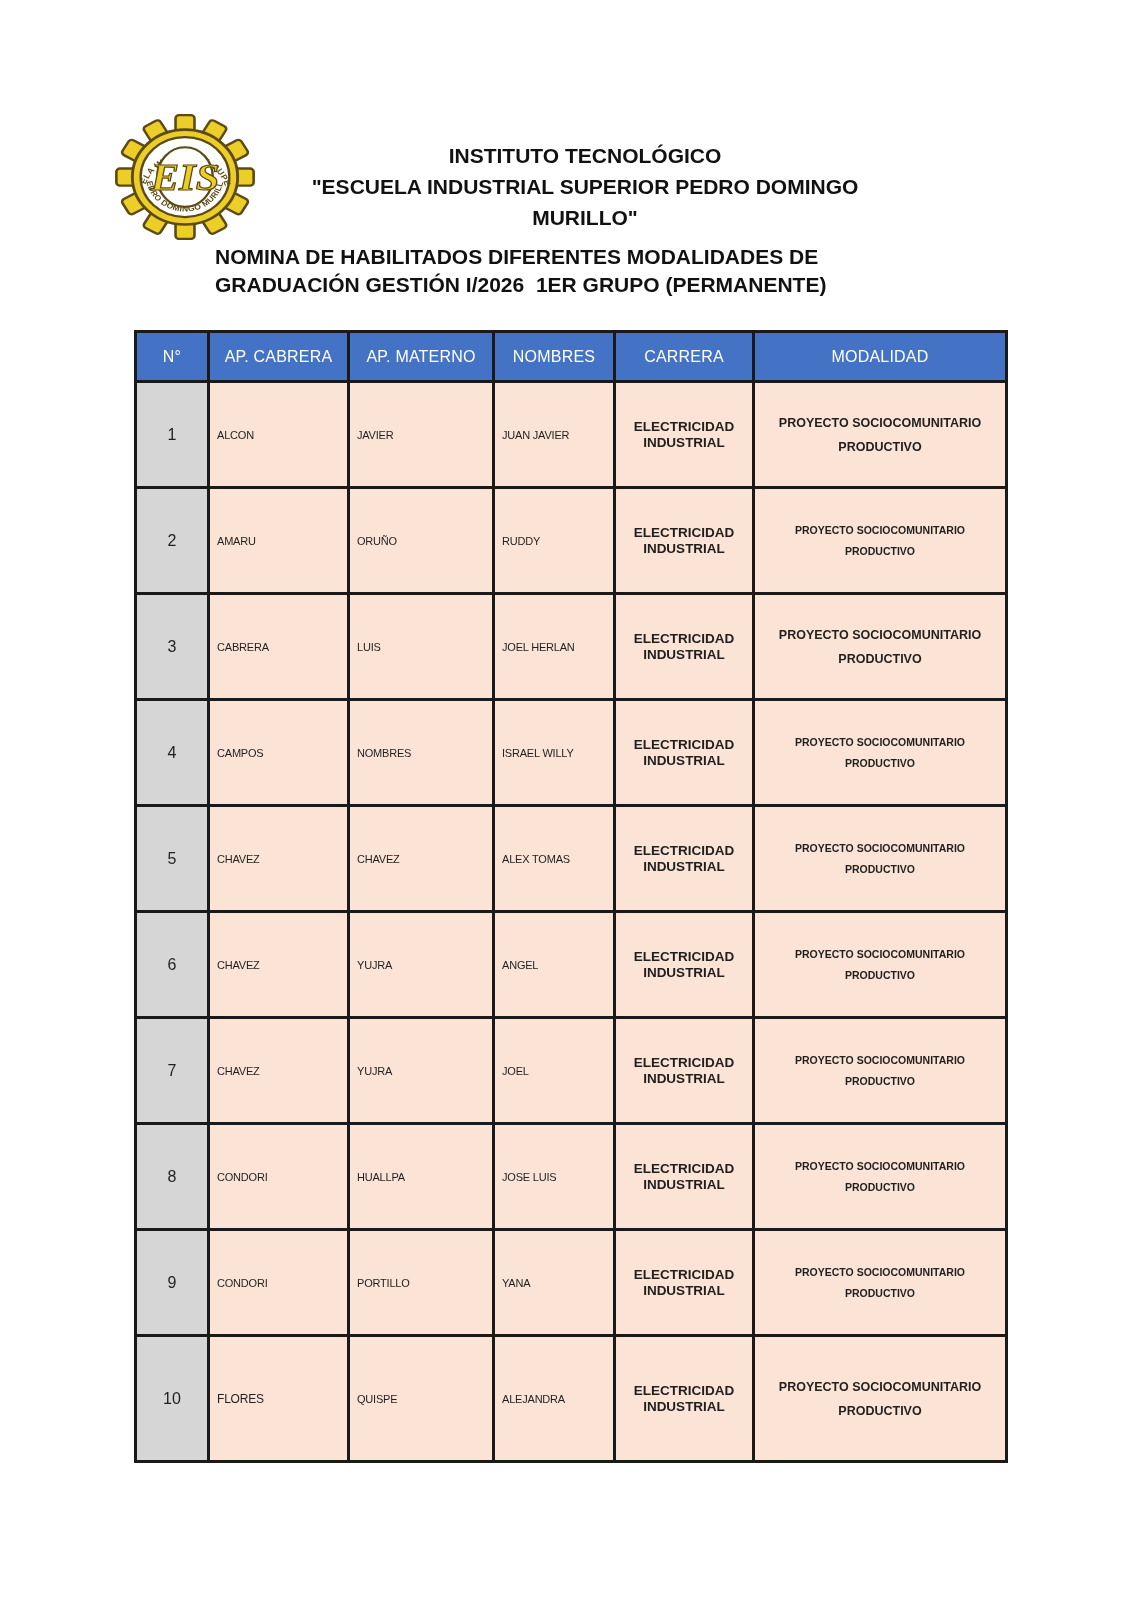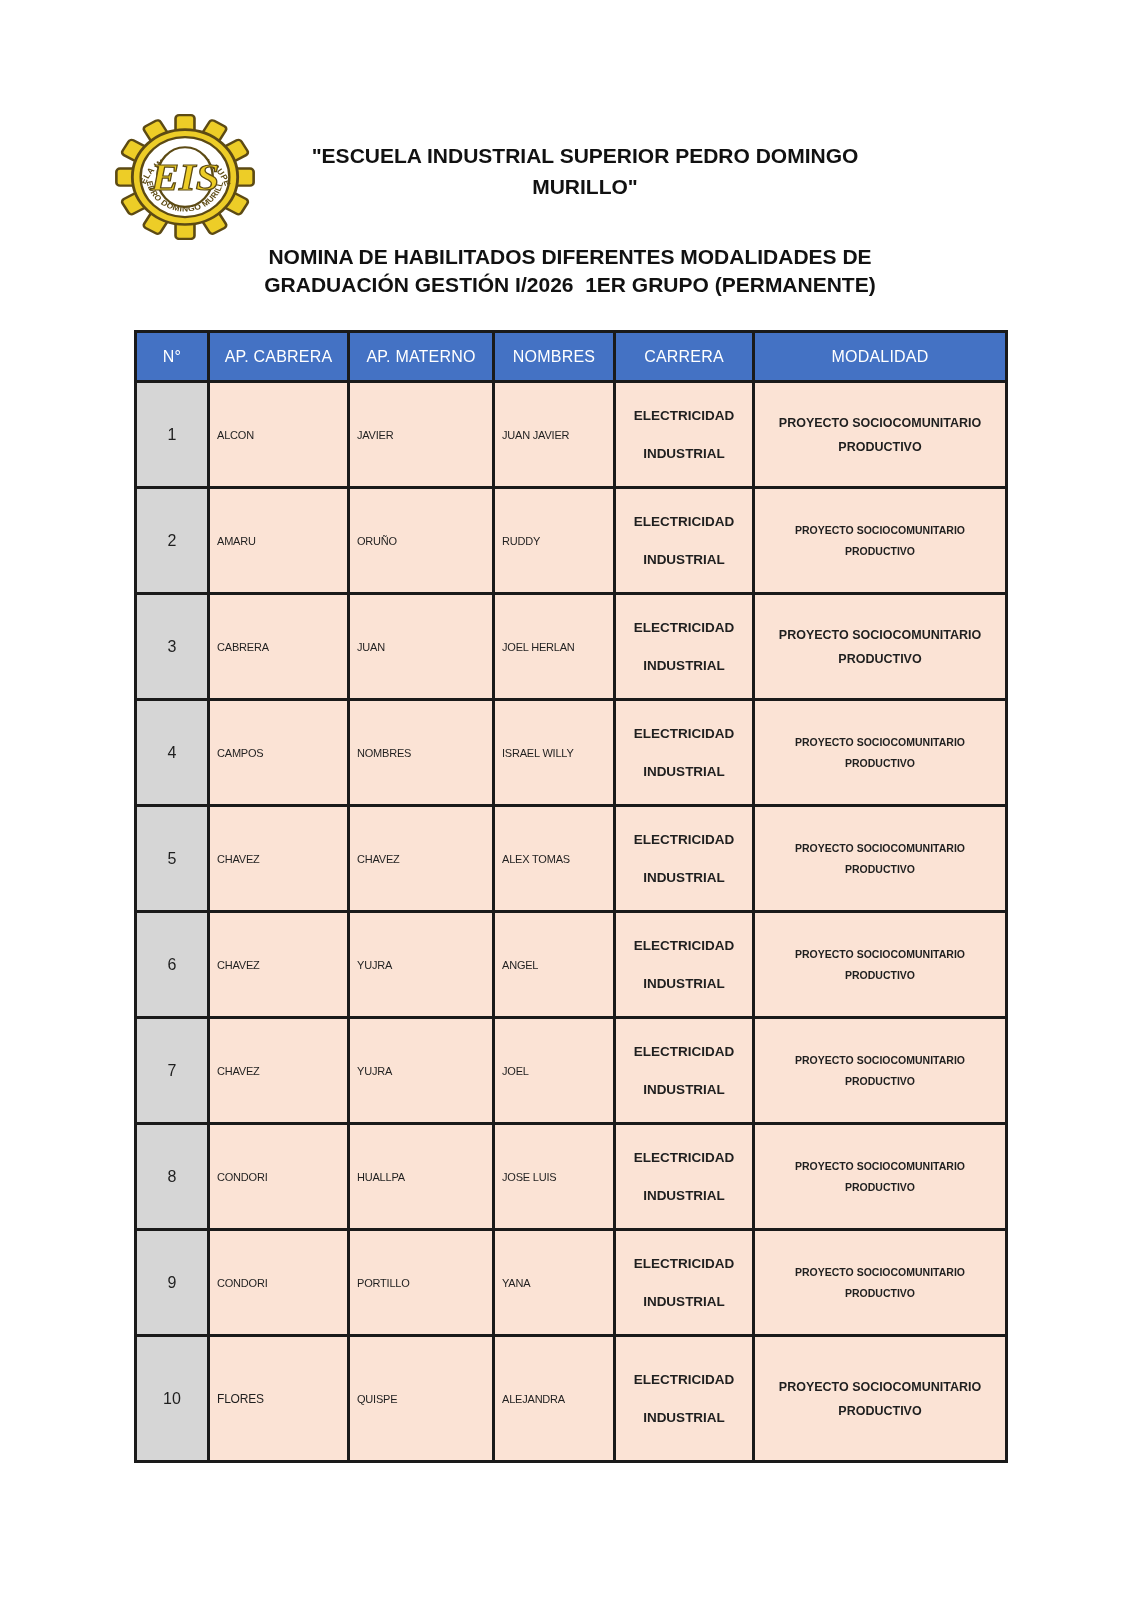--- a/index.html
+++ b/index.html
@@ -11,41 +11,41 @@
     font-family:"Liberation Sans", sans-serif;
     color:#1f1f1f;
   }
   .logo{position:absolute;left:114px;top:112px;width:142px;height:128px;}
   .title-block{
     position:absolute;top:140px;left:275px;width:620px;
     text-align:center;font-weight:bold;font-size:21px;line-height:31px;color:#111;
   }
   .subtitle-block{
     position:absolute;top:243px;left:215px;width:710px;
-    text-align:center;font-weight:bold;font-size:21px;line-height:28px;color:#111;
+    font-weight:bold;font-size:21px;line-height:28px;color:#111;
     white-space:pre-wrap;
   }
   table.roster{
     position:absolute;left:134px;top:330px;width:871px;
     border-collapse:collapse;table-layout:fixed;
   }
   col.w-n{width:73px;} col.w-pat{width:140px;} col.w-mat{width:145px;}
   col.w-nom{width:121px;} col.w-car{width:139px;} col.w-mod{width:253px;}
   .roster th, .roster td{border:3px solid var(--border,#1a1a1a);overflow:hidden;}
   .roster thead tr{height:50px;}
   .roster tbody tr{height:106px;}
   .roster tbody tr:last-child{height:126px;}
   .roster th{
     background:var(--header-bg,#4472C4);color:var(--header-text,#ffffff);
     font-weight:400;font-size:16px;letter-spacing:.2px;text-align:center;
   }
   td.c-n{background:var(--num-bg,#D6D6D6);text-align:center;font-size:16px;}
   td.c-name{background:var(--cell-bg,#FBE3D5);text-align:left;padding:0 4px 0 7px;font-size:11px;letter-spacing:-.2px;}
   td.c-name.small-text{font-size:12px;}
-  td.c-carrera{background:var(--cell-bg,#FBE3D5);text-align:center;font-size:13.5px;font-weight:600;line-height:38px;padding:0 14px;}
+  td.c-carrera{background:var(--cell-bg,#FBE3D5);text-align:center;font-size:13.5px;font-weight:600;line-height:16px;padding:0 14px;}
   td.c-modalidad{background:var(--cell-bg,#FBE3D5);text-align:center;font-weight:600;padding:0 14px;}
   td.c-modalidad.mod-large{font-size:12.5px;line-height:24px;}
   td.c-modalidad.mod-small{font-size:10.5px;line-height:21px;}
   .seal-ring-text{font-family:"Liberation Sans",sans-serif;font-weight:bold;fill:var(--logo-outline,#5C4A14);}
   .seal-monogram{font-family:"Liberation Serif",serif;font-weight:bold;font-style:italic;fill:var(--logo-gold,#EDCD27);stroke:var(--logo-outline,#5C4A14);stroke-width:1.1px;}
 </style>
 </head>
 <body>
 
 <div class="page">
@@ -79,20 +79,21 @@
         <text class="seal-ring-text" font-size="7.2" letter-spacing="0.3">
           <textPath href="#arcBottom" startOffset="50%" text-anchor="middle">•PEDRO DOMINGO MURILLO•</textPath>
         </text>
         <ellipse rx="23.5" ry="28" fill="#ffffff" stroke="var(--logo-outline,#5C4A14)" stroke-width="2"></ellipse>
         <text class="seal-monogram" x="0" y="12" font-size="36" text-anchor="middle">EIS</text>
       </g>
     </svg>
   </div>
 
   <div class="title-block">
+    <div>INSTITUTO TECNOLÓGICO</div>
     <div>"ESCUELA INDUSTRIAL SUPERIOR PEDRO DOMINGO MURILLO"</div>
   </div>
 
   <div class="subtitle-block">NOMINA DE HABILITADOS DIFERENTES MODALIDADES DE GRADUACIÓN GESTIÓN I/2026  1ER GRUPO (PERMANENTE)</div>
 
   <table class="roster">
     <colgroup>
       <col class="w-n">
         <col class="w-pat">
         <col class="w-mat">
@@ -123,21 +124,21 @@
           <td class="c-n">2</td>
           <td class="c-name">AMARU</td>
           <td class="c-name">ORUÑO</td>
           <td class="c-name">RUDDY</td>
           <td class="c-carrera">ELECTRICIDAD INDUSTRIAL</td>
           <td class="c-modalidad mod-small">PROYECTO SOCIOCOMUNITARIO PRODUCTIVO</td>
         </tr>
         <tr>
           <td class="c-n">3</td>
           <td class="c-name">CABRERA</td>
-          <td class="c-name">JUAN</td>
+          <td class="c-name">LUIS</td>
           <td class="c-name">JOEL HERLAN</td>
           <td class="c-carrera">ELECTRICIDAD INDUSTRIAL</td>
           <td class="c-modalidad mod-large">PROYECTO SOCIOCOMUNITARIO PRODUCTIVO</td>
         </tr>
         <tr>
           <td class="c-n">4</td>
           <td class="c-name">CAMPOS</td>
           <td class="c-name">NOMBRES</td>
           <td class="c-name">ISRAEL WILLY</td>
           <td class="c-carrera">ELECTRICIDAD INDUSTRIAL</td>

